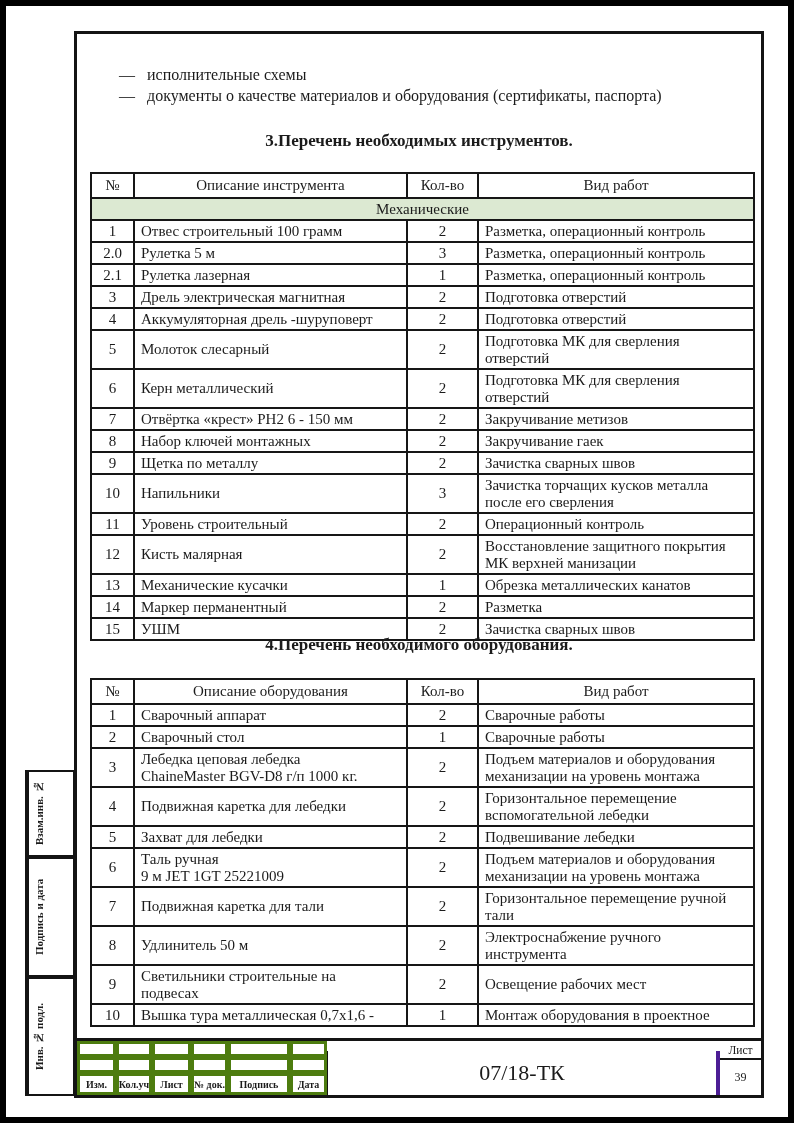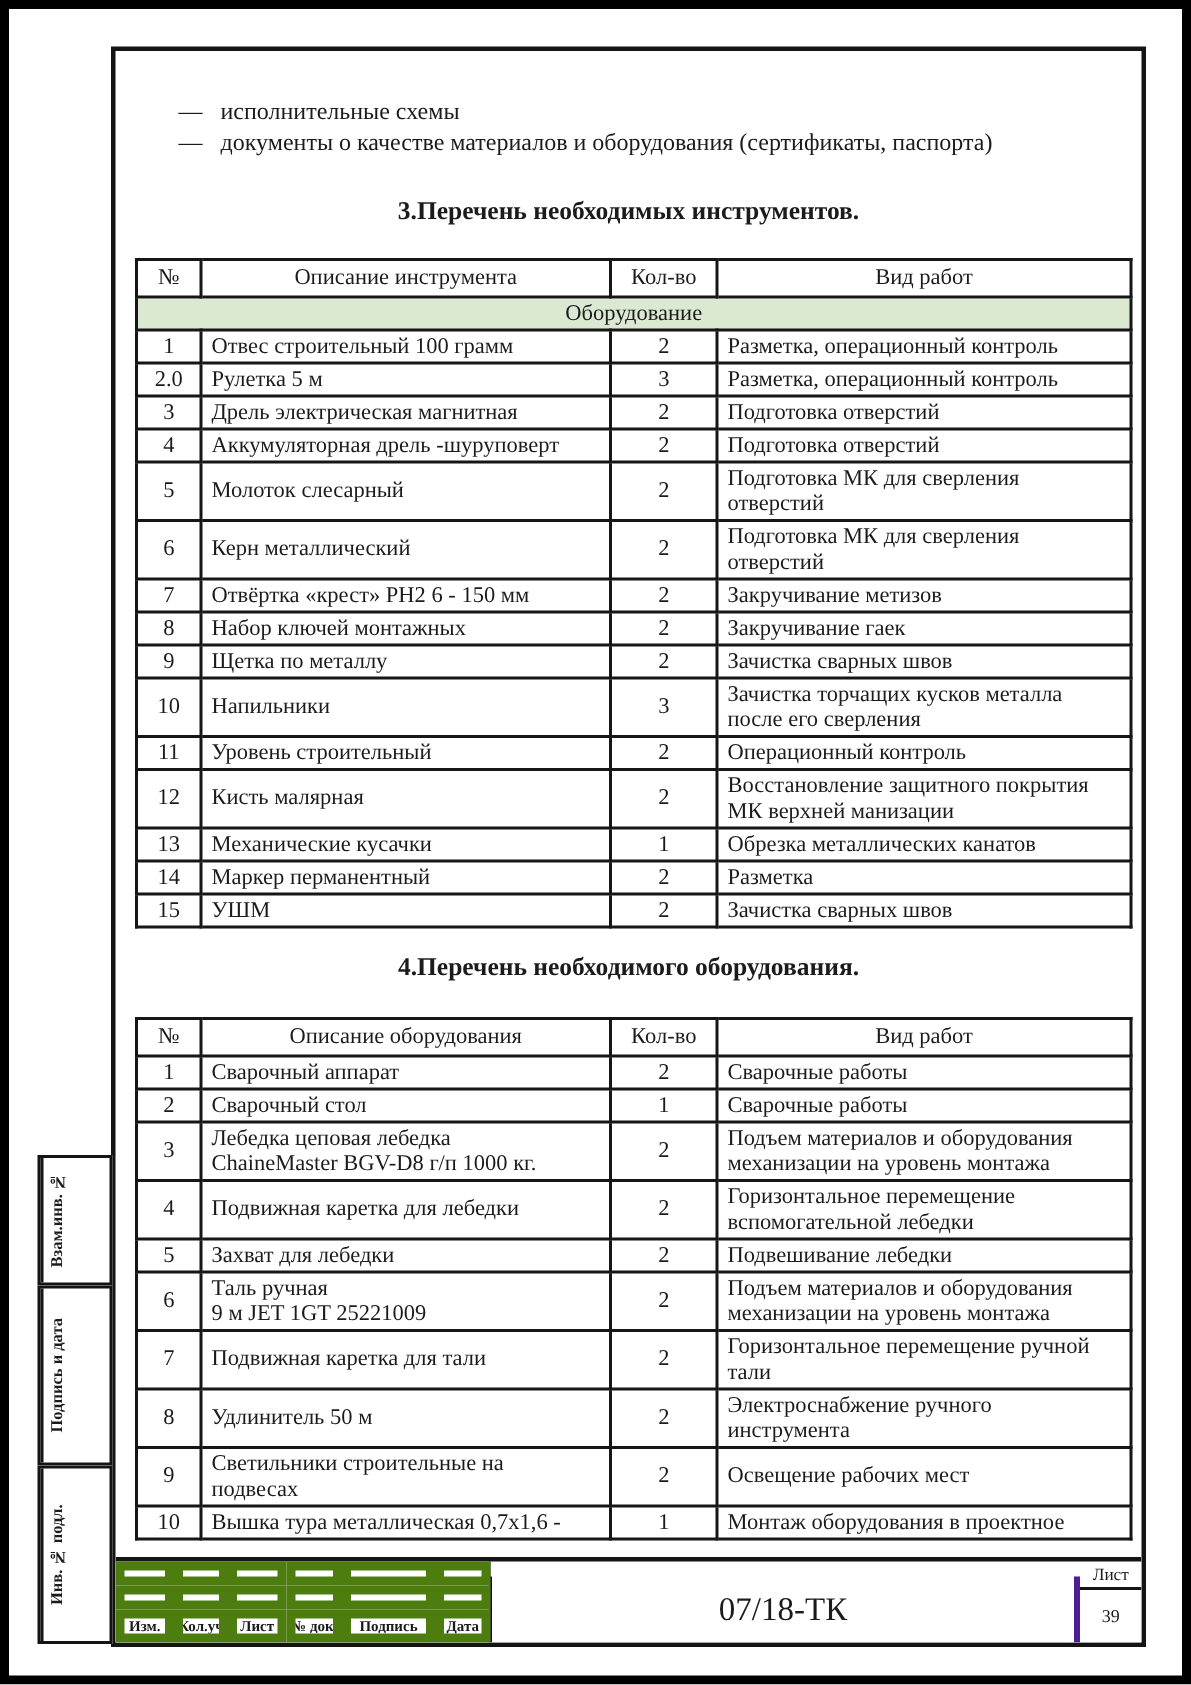--- a/index.html
+++ b/index.html
@@ -62,21 +62,21 @@
     position:absolute;left:0;right:0;bottom:0;height:57px;
     border-top:3px solid #141414;background:#fff;
     display:flex;z-index:10;box-sizing:border-box;
   }
   .tb-grid{
     width:250px;flex:0 0 250px;display:grid;
     grid-template-columns:39px 36px 39px 37px 62px 37px;
     grid-template-rows:16px 16px 1fr;
     border-right:1px solid #141414;box-sizing:border-box;
   }
-  .tb-cell{border:6px solid #4d7c0f;}
+  .tb-cell{border:3px solid #4d7c0f;}
   .tb-label{
     font-size:10px;font-weight:bold;display:flex;align-items:center;justify-content:center;
     padding-top:1px;white-space:nowrap;overflow:hidden;
   }
   .tb-doc{
     flex:1;display:flex;align-items:center;justify-content:center;
     font-size:22px;border-left:1px solid #141414;border-right:4px solid #4c1d95;margin-top:10px;
   }
   .tb-sheet{width:41px;flex:0 0 41px;display:flex;flex-direction:column;}
   .tb-sheet-label{
@@ -131,34 +131,40 @@
           <col class="col-work">
       </colgroup>
       <thead>
         <tr>
           <th>№</th>
           <th>Описание инструмента</th>
           <th>Кол-во</th>
           <th>Вид работ</th>
         </tr>
         <tr class="section-row">
-          <td colspan="4">Оборудование</td>
+          <td colspan="4">Механические</td>
         </tr>
       </thead>
       <tbody>
           <tr>
             <td class="c0">1</td>
             <td class="c1">Отвес строительный 100 грамм</td>
             <td class="c2">2</td>
             <td class="c3">Разметка, операционный контроль</td>
           </tr>
           <tr>
             <td class="c0">2.0</td>
             <td class="c1">Рулетка 5 м</td>
             <td class="c2">3</td>
+            <td class="c3">Разметка, операционный контроль</td>
+          </tr>
+          <tr>
+            <td class="c0">2.1</td>
+            <td class="c1">Рулетка лазерная</td>
+            <td class="c2">1</td>
             <td class="c3">Разметка, операционный контроль</td>
           </tr>
           <tr>
             <td class="c0">3</td>
             <td class="c1">Дрель электрическая магнитная</td>
             <td class="c2">2</td>
             <td class="c3">Подготовка отверстий</td>
           </tr>
           <tr>
             <td class="c0">4</td>

